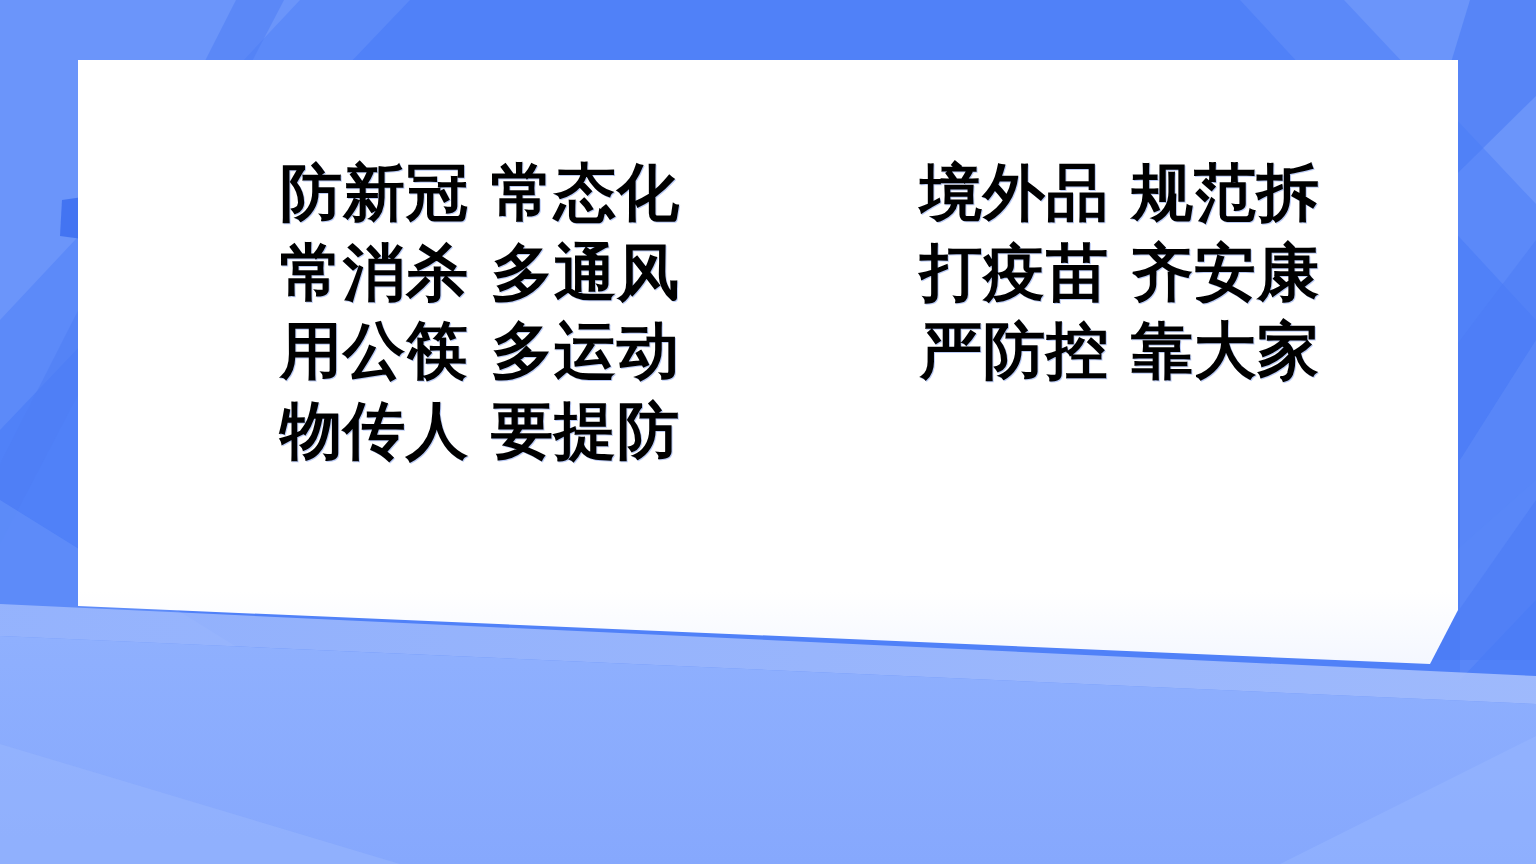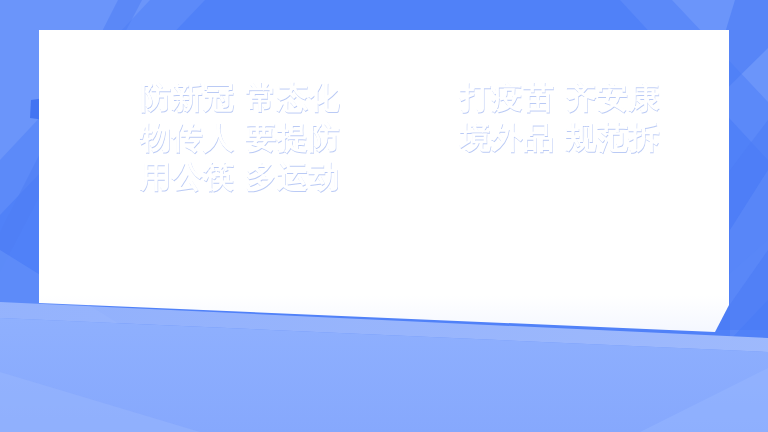--- a/index.html
+++ b/index.html
@@ -52,21 +52,21 @@
     pointer-events: auto;
   }
   .slogan-col {
     display: flex;
     flex-direction: column;
   }
   .slogan-line {
     font-size: 31px;
     line-height: 39.5px;
     font-weight: bold;
-    color: #ffffff;
+    color: #000000;
     letter-spacing: 0.5px;
     white-space: nowrap;
     font-family: "DejaVu Sans", "Liberation Sans", sans-serif;
     text-shadow: 0.5px 0.5px 0 rgba(58,104,226,0.35);
   }
   .slogan-line .gap {
     display: inline-block;
     width: 11px;
   }
 </style>
@@ -125,32 +125,38 @@
   </div>
 
   <div class="slogans">
     <div class="slogan-cols">
 
       <div class="slogan-col">
         <div class="slogan-line">
           <span>防新冠</span><span class="gap"></span><span>常态化</span>
         </div>
         <div class="slogan-line">
-          <span>物传人</span><span class="gap"></span><span>要提防</span>
+          <span>常消杀</span><span class="gap"></span><span>多通风</span>
         </div>
         <div class="slogan-line">
           <span>用公筷</span><span class="gap"></span><span>多运动</span>
+        </div>
+        <div class="slogan-line">
+          <span>物传人</span><span class="gap"></span><span>要提防</span>
         </div>
       </div>
 
       <div class="slogan-col">
         <div class="slogan-line">
+          <span>境外品</span><span class="gap"></span><span>规范拆</span>
+        </div>
+        <div class="slogan-line">
           <span>打疫苗</span><span class="gap"></span><span>齐安康</span>
         </div>
         <div class="slogan-line">
-          <span>境外品</span><span class="gap"></span><span>规范拆</span>
+          <span>严防控</span><span class="gap"></span><span>靠大家</span>
         </div>
       </div>
 
     </div>
   </div>
 
 </div>
 
 </body></html>

